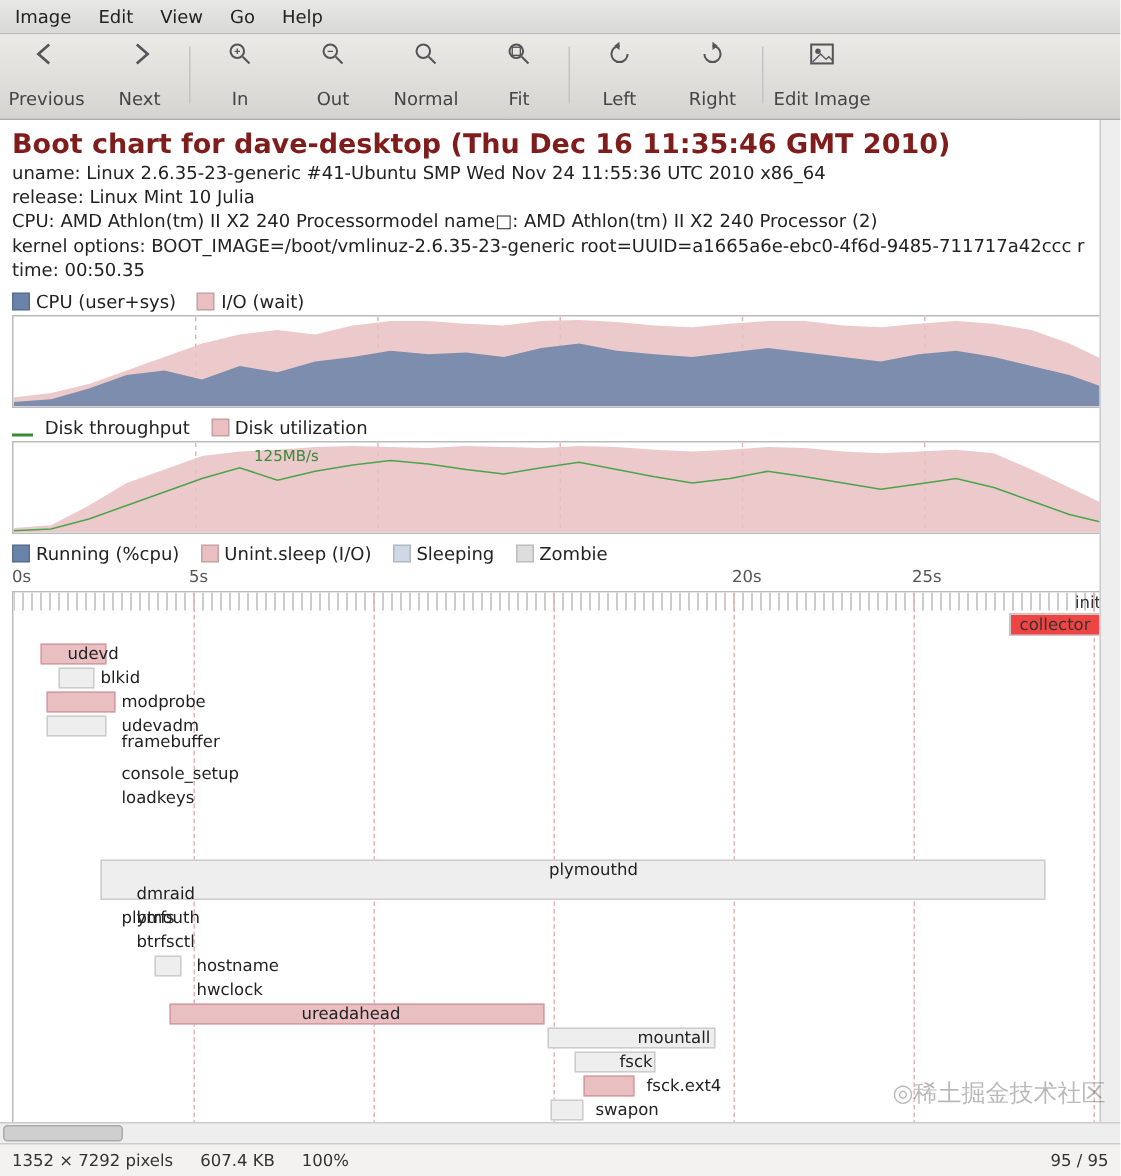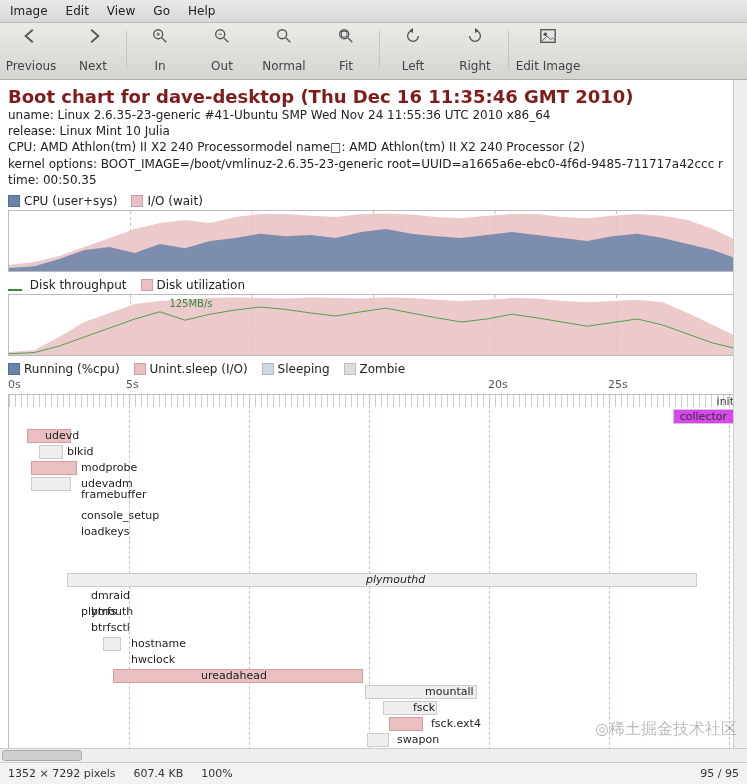--- a/index.html
+++ b/index.html
@@ -22,21 +22,21 @@
   .sw-green { border: none; }
   .chartbox { border: 1px solid #bbb; height: 62px; position: relative; overflow: hidden; background: #fff; }
   .chartbox svg { position: absolute; inset: 0; width: 100%; height: 100%; }
   .axis-row { position: relative; font-size: 11px; color: #555; height: 14px; margin-top: 2px; }
   .axis-row span { position: absolute; top: 0; }
   .procbox { border: 1px solid #bbb; margin-top: 2px; height: 402px; position: relative; overflow: hidden; background: #fff; }
   .gridlines { position: absolute; inset: 0; }
   .gridlines .gl { position: absolute; top: 0; bottom: 0; width: 0; border-left: 1px dashed #e3b3b6; }
   .ticks { position: absolute; top: 0; left: 0; right: 0; height: 12px; background: repeating-linear-gradient(90deg,#ccc 0,#ccc 1px,#fff 1px,#fff 6px); }
   .initrow { position: absolute; right: 4px; top: 0; font-size: 11px; }
-  .collectorrow { position: absolute; right: 4px; top: 14px; font-size: 11px; background:#d946ef; border:1px solid #ccc; padding:0 6px; }
+  .collectorrow { position: absolute; right: 4px; top: 14px; font-size: 11px; background:#ef4444; border:1px solid #ccc; padding:0 6px; }
   .proc { position: absolute; font-size: 11px; color: #222; white-space: nowrap; }
   .proc .bar { position: absolute; top: 0; bottom: 0; background: #e9bfc2; border: 1px solid #d49ca0; }
   .proc .bar.grey { background: #eee; border: 1px solid #ccc; }
   .proc .lbl { position: relative; padding: 0 2px; }
   .scroll-h { position: absolute; left: 0; right: 0; bottom: 0; height: 14px; background: #eee; border-top: 1px solid #ccc; }
   .scroll-h .thumb { position: absolute; top: 1px; bottom: 1px; background: #cfcfcf; border: 1px solid #aaa; border-radius: 3px; }
   .scroll-v { position: absolute; top: 0; bottom: 14px; right: 0; width: 14px; background: #eee; border-left: 1px solid #ccc; }
   .statusbar { display: flex; gap: 18px; align-items: center; padding: 4px 8px; background: #f4f2f0; border-top: 1px solid #ccc; font-size: 11px; color: #333; }
   .statusbar .right { margin-left: auto; }
   .watermark { position: absolute; right: 10px; bottom: 22px; font-size: 16px; color: rgba(0,0,0,0.28); pointer-events: none; }
@@ -214,21 +214,21 @@
       </div>
       <div class="proc" style="top: 114px; left: 0px; right: 0px; height: 14px;">
         <span class="lbl" style="position: absolute; left: 70px; top: 0px;">console_setup</span>
       </div>
       <div class="proc" style="top: 130px; left: 0px; right: 0px; height: 14px;">
         <span class="lbl" style="position: absolute; left: 70px; top: 0px;">loadkeys</span>
       </div>
       <div class="proc" style="top: 162px; left: 0px; right: 0px; height: 14px; margin-top: 48px;">
         <span class="lbl" style="position: absolute; left: 70px; top: 0px;">plymouth</span>
       </div>
-      <div class="proc" style="top: 178px; left: 0px; right: 0px; height: 14px; font-style: italic;">
+      <div class="proc" style="top: 178px; left: 0px; right: 0px; height: 27px;">
         <div class="bar grey" style="left: 58px; width: 630px;"></div>
         <span class="lbl" style="position: absolute; left: 355px; top: 0px;">plymouthd</span>
       </div>
       <div class="proc" style="top: 210px; left: 0px; right: 0px; height: 14px;">
         <span class="lbl" style="position: absolute; left: 80px; top: 0px;">btrfs</span>
       </div>
       <div class="proc" style="top: 194px; left: 0px; right: 0px; height: 14px;">
         <span class="lbl" style="position: absolute; left: 80px; top: 0px;">dmraid</span>
       </div>
       <div class="proc" style="top: 242px; left: 0px; right: 0px; height: 14px;">

